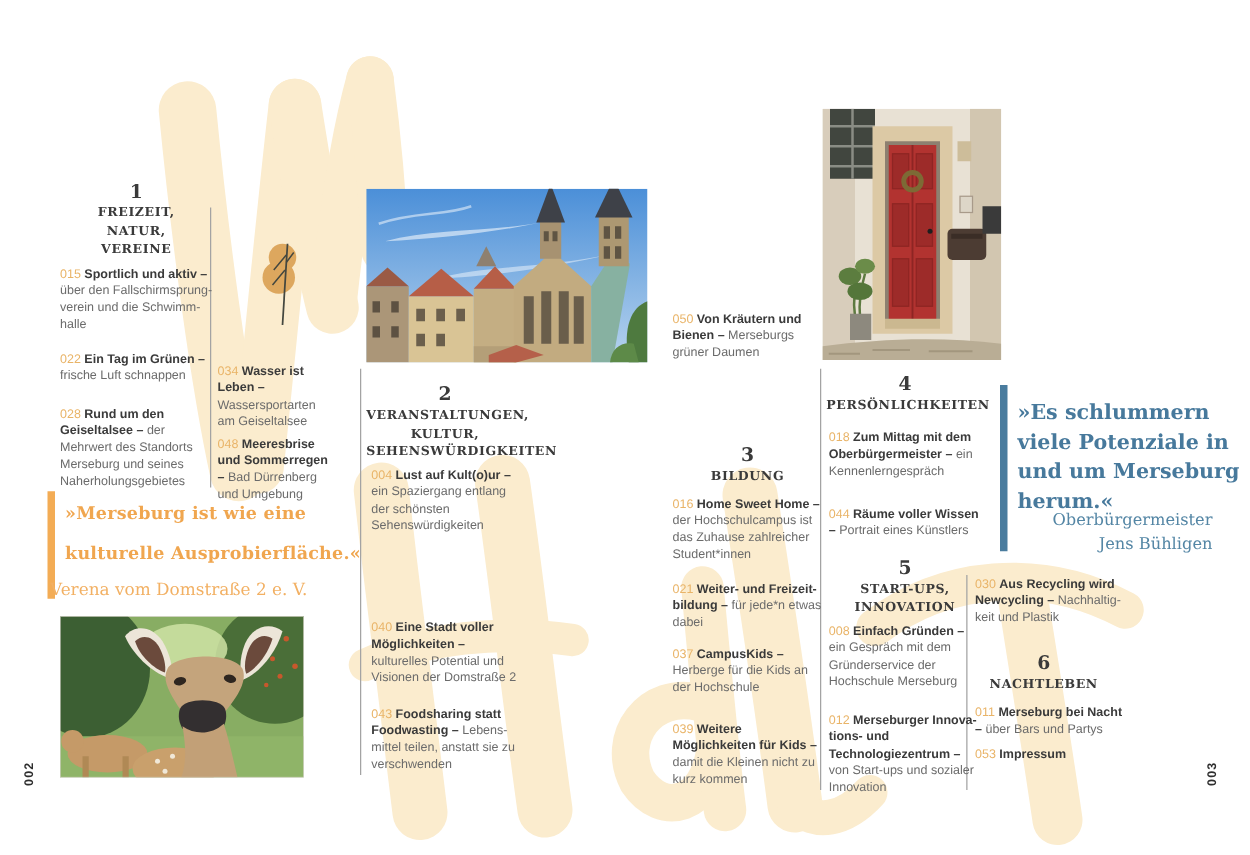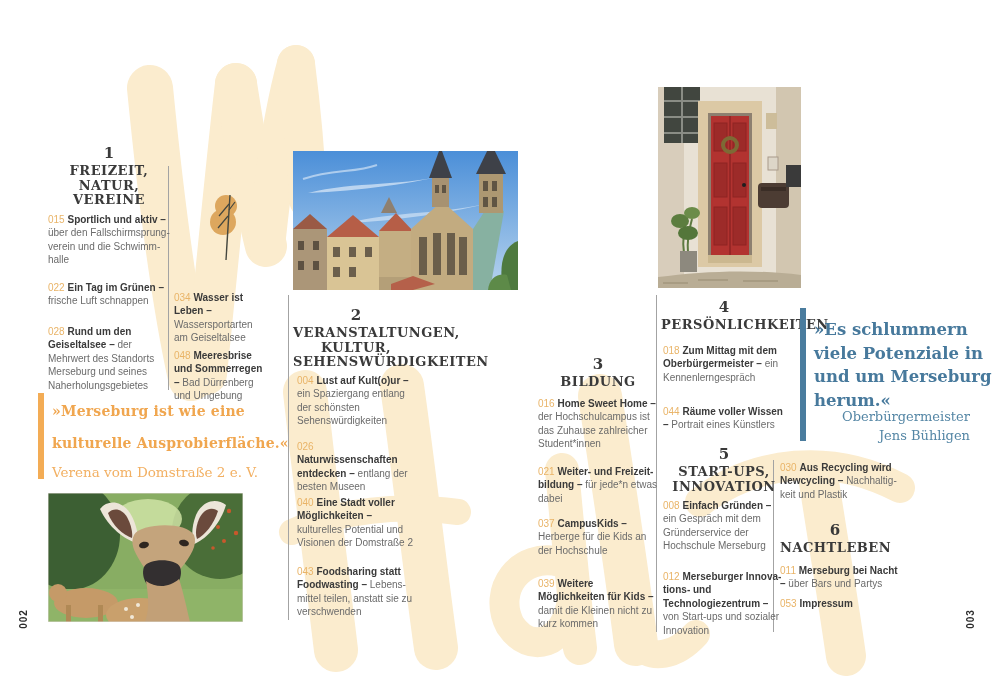--- a/index.html
+++ b/index.html
@@ -7,30 +7,30 @@
   html,body{background:#9a9a9a}
   #spread{position:relative;width:1000px;height:684px;margin:0 auto;background:#ffffff;
     overflow:hidden;font-family:"Liberation Sans",sans-serif}
   .bgsvg{position:absolute;left:0;top:0;width:1000px;height:684px}
   .entry{position:absolute;font-size:10px;line-height:13.4px;color:#6b6b6b}
   .entry .num{font-weight:400;color:#e9b468}
   .entry .t{font-weight:700;color:#3a3a3a}
   .sec{position:absolute;text-align:center;color:#3a3a3a;
     font-family:"DejaVu Serif","Liberation Serif",serif;font-weight:700}
   .sec .n{display:block;font-size:15px;line-height:17px;margin-bottom:2px}
-  .sec .l{display:block;font-size:13px;line-height:14.5px;letter-spacing:0.5px}
+  .sec .l{display:block;font-size:10px;line-height:14.5px;letter-spacing:0.5px}
   .vline{position:absolute;width:1px;background:#a3a3a3}
   .qbar{position:absolute;width:6px}
   .photo{position:absolute;display:block}
   .pnum{position:absolute;width:40px;height:14px;text-align:center;font-size:10px;font-weight:700;
     letter-spacing:1px;color:#2e2e2e;transform:rotate(-90deg)}
   .qlline{position:absolute;font-family:"DejaVu Serif","Liberation Serif",serif;font-weight:700;
     font-size:14px;letter-spacing:.2px;color:#f0a64f;white-space:nowrap}
   .qlattr{position:absolute;font-family:"DejaVu Serif","Liberation Serif",serif;
-    font-size:13.5px;color:#f2b063;text-align:center}
+    font-size:13.5px;color:#f2b063;text-align:left}
   .qrline{display:block;font-family:"DejaVu Serif","Liberation Serif",serif;font-weight:700;
     font-size:16.5px;line-height:23.5px;color:#47799c;white-space:nowrap}
   .qrwrap{position:absolute}
   .qrattr{position:absolute;font-family:"DejaVu Serif","Liberation Serif",serif;
     font-size:13px;line-height:19px;color:#5486a5;text-align:right}
 </style>
 </head>
 <body>
 
 <div id="spread">
@@ -198,36 +198,36 @@
     <span class="l">VERANSTALTUNGEN,</span>
     <span class="l">KULTUR,</span>
     <span class="l">SEHENSWÜRDIGKEITEN</span>
   </div>
 
   <div class="entry" style="left:297px;top:374px;width:118px">
     <span class="num">004</span>
     <span class="t">Lust auf Kult(o)ur –</span>
     <span class="d">ein Spaziergang entlang der schönsten Sehenswürdig­keiten</span>
   </div>
-  <div class="entry" style="left:297px;top:440px;width:118px">
-    <span class="num">026</span>
-    <span class="t">Naturwissenschaften entdecken –</span>
-    <span class="d">entlang der besten Museen</span>
-  </div>
   <div class="entry" style="left:297px;top:496px;width:118px">
     <span class="num">040</span>
     <span class="t">Eine Stadt voller Möglichkeiten –</span>
     <span class="d">kulturelles Potential und Visionen der Domstraße 2</span>
   </div>
   <div class="entry" style="left:297px;top:565px;width:118px">
     <span class="num">043</span>
     <span class="t">Foodsharing statt Foodwasting –</span>
     <span class="d">Lebens­mittel teilen, anstatt sie zu verschwenden</span>
   </div>
 
+  <div class="entry" style="left:538px;top:249px;width:120px">
+    <span class="num">050</span>
+    <span class="t">Von Kräutern und Bienen –</span>
+    <span class="d">Merseburgs grüner Daumen</span>
+  </div>
 
   <div class="sec" style="left:538px;top:356px;width:120px">
     <span class="n">3</span>
     <span class="l">BILDUNG</span>
   </div>
 
   <div class="entry" style="left:538px;top:397px;width:120px">
     <span class="num">016</span>
     <span class="t">Home Sweet Home –</span>
     <span class="d">der Hochschulcampus ist das Zuhause zahlreicher Student*innen</span>

